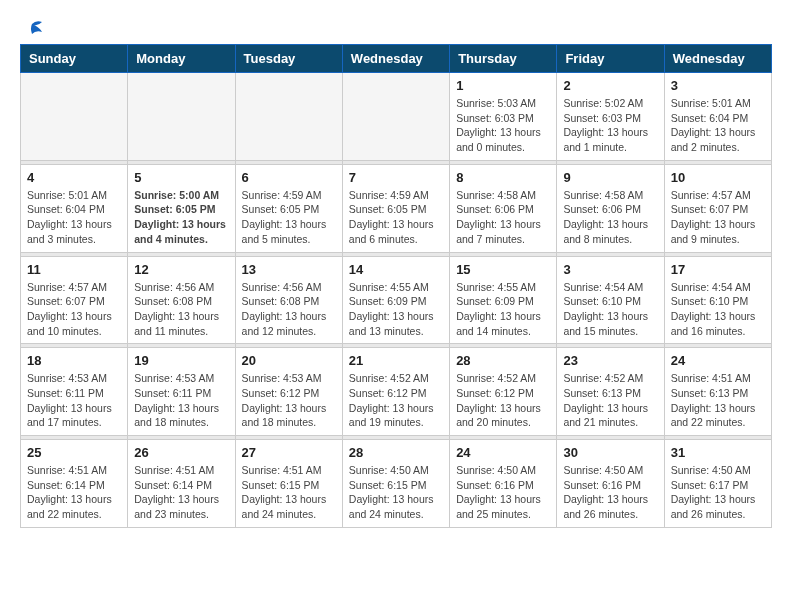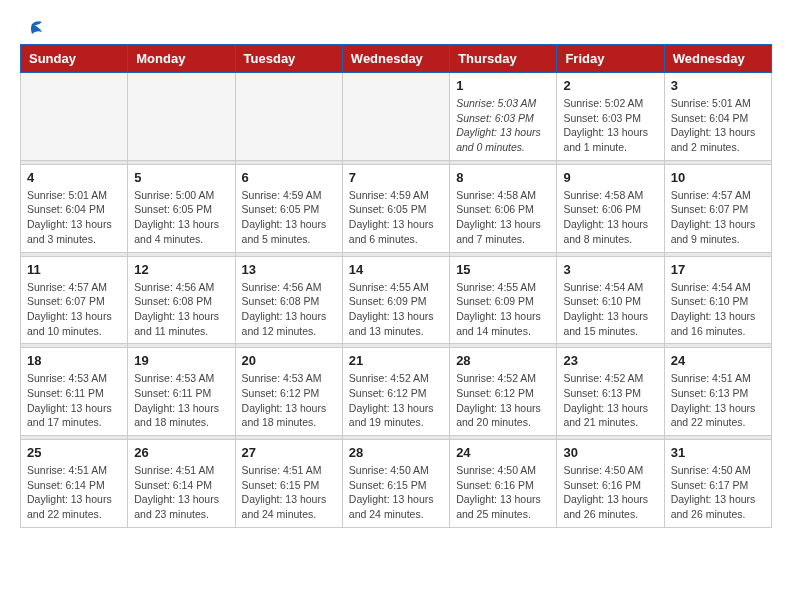--- a/index.html
+++ b/index.html
@@ -33,21 +33,21 @@
       font-size: 16px;
       color: #333;
       font-weight: bold;
     }
     .calendar {
       width: 100%;
       border-collapse: collapse;
       border: 1px solid #ccc;
     }
     .calendar th {
-      background: #b91c1c;
+      background: #0c4a6e;
       color: #fff;
       text-align: left;
       padding: 6px 8px;
       font-size: 13px;
       border: 1px solid #1565c0;
     }
     .calendar td {
       vertical-align: top;
       padding: 5px 6px;
       border: 1px solid #ccc;
@@ -111,21 +111,21 @@
       </tr>
   </thead>
   <tbody id="calendar-body">
   <tr>
         <td class="empty"></td>
         <td class="empty"></td>
         <td class="empty"></td>
         <td class="empty"></td>
         <td>
           <span class="day-number">1</span>
-          <div class="day-info" style="white-space: pre-line; font-style: italic;">Sunrise: 5:03 AM
+          <div class="day-info" style="white-space: pre-line;">Sunrise: 5:03 AM
 Sunset: 6:03 PM
 Daylight: 13 hours
 and 0 minutes.</div>
         </td>
         <td>
           <span class="day-number">2</span>
           <div class="day-info" style="white-space: pre-line;">Sunrise: 5:02 AM
 Sunset: 6:03 PM
 Daylight: 13 hours
 and 1 minute.</div>
@@ -150,21 +150,21 @@
       <tr>
         <td>
           <span class="day-number">4</span>
           <div class="day-info" style="white-space: pre-line;">Sunrise: 5:01 AM
 Sunset: 6:04 PM
 Daylight: 13 hours
 and 3 minutes.</div>
         </td>
         <td>
           <span class="day-number">5</span>
-          <div class="day-info" style="white-space: pre-line;">Sunrise: 5:00 AM
+          <div class="day-info" style="white-space: pre-line; font-weight: bold;">Sunrise: 5:00 AM
 Sunset: 6:05 PM
 Daylight: 13 hours
 and 4 minutes.</div>
         </td>
         <td>
           <span class="day-number">6</span>
           <div class="day-info" style="white-space: pre-line;">Sunrise: 4:59 AM
 Sunset: 6:05 PM
 Daylight: 13 hours
 and 5 minutes.</div>

